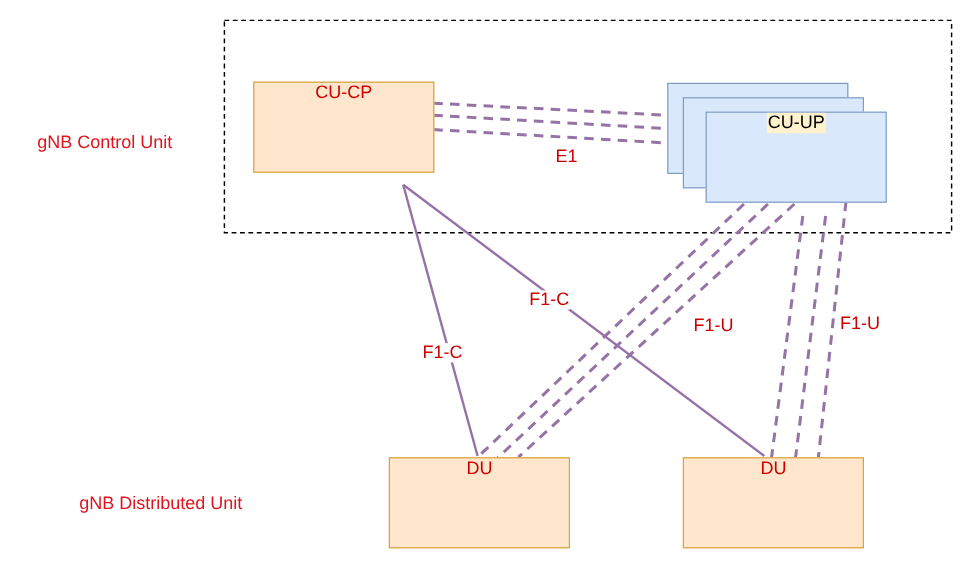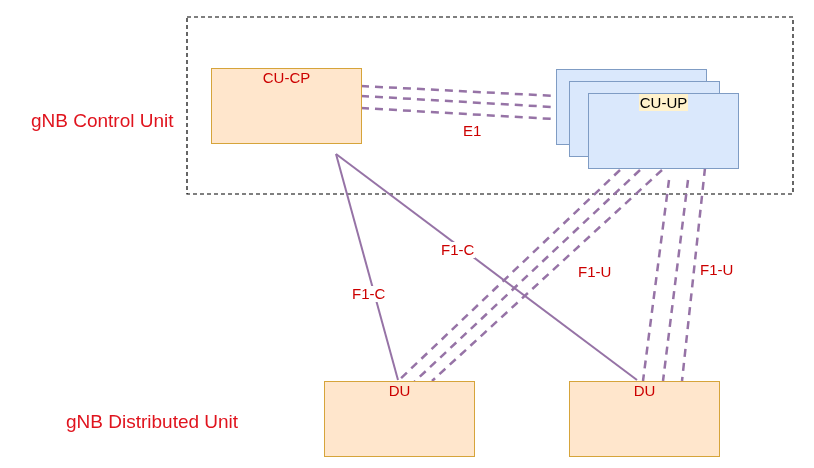--- a/index.html
+++ b/index.html
@@ -1,19 +1,19 @@
 <!DOCTYPE html>
 <html><head>
 <meta charset="utf-8">
 <style>
   html, body { margin: 0; padding: 0; background: #ffffff; }
   body { width: 814px; height: 468px; position: relative; overflow: hidden;
          font-family: "Liberation Sans", sans-serif; }
   svg { position: absolute; left: 0; top: 0; }
-  .lbl { position: absolute; color: #e0141e; font-size: 19px; white-space: nowrap;
+  .lbl { position: absolute; color: #e0141e; font-size: 15px; white-space: nowrap;
          font-family: "Liberation Sans", sans-serif; }
   .node { position: absolute; box-sizing: border-box; display: flex;
           align-items: flex-start; justify-content: center; font-size: 15px;
           font-family: "Liberation Sans", sans-serif; }
   .cp { background: #ffe6cc; border: 1.5px solid #d6a43a; color: #cc0000; }
   .up { background: #dae8fc; border: 1.5px solid #7f9cc4; }
   .up-text { background: #fff2cc; color: #000; padding: 0 1px; }
   .link-lbl { position: absolute; color: #cc0000; font-size: 15px; white-space: nowrap;
               background: #ffffff; line-height: 16px; padding: 0 1px;
               font-family: "Liberation Sans", sans-serif; text-align: center; }

